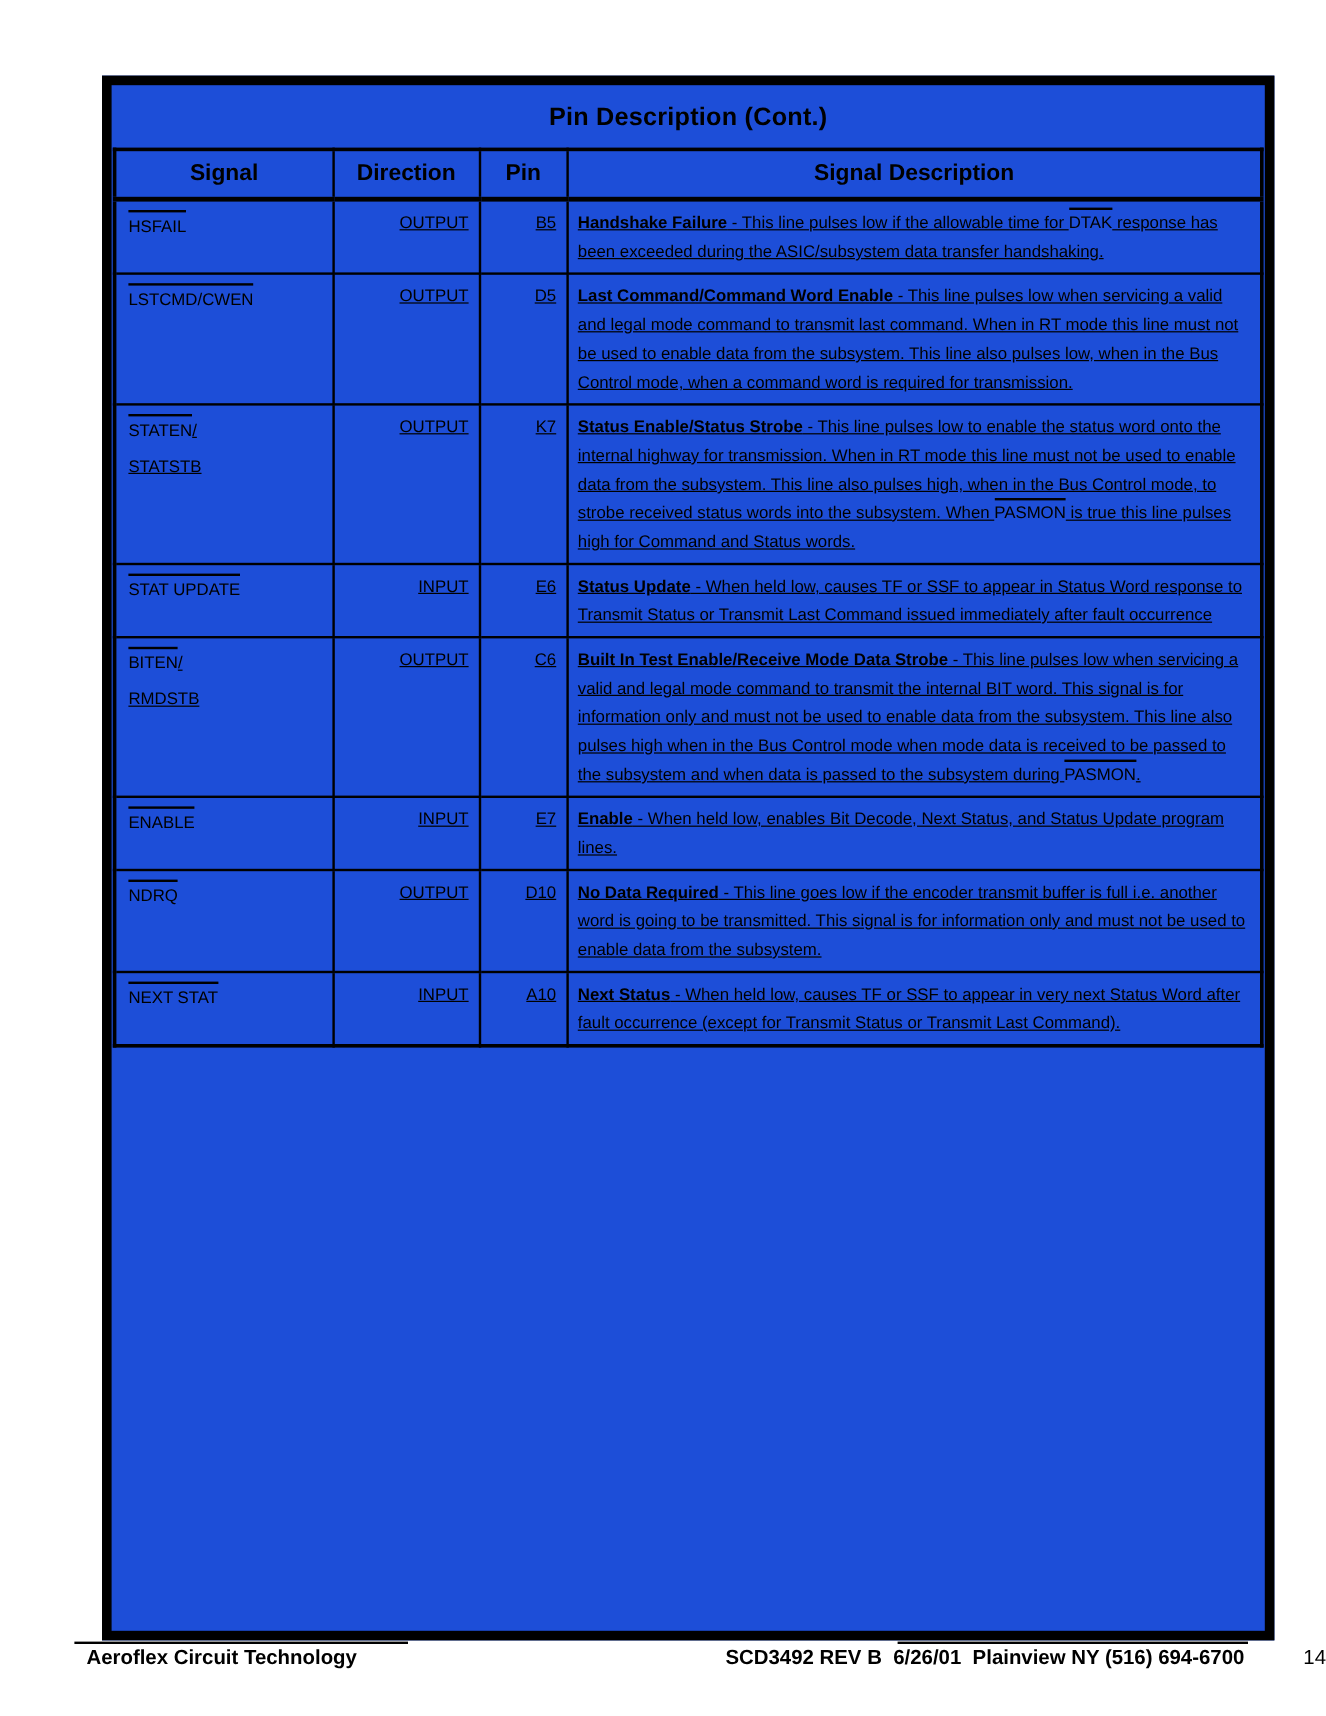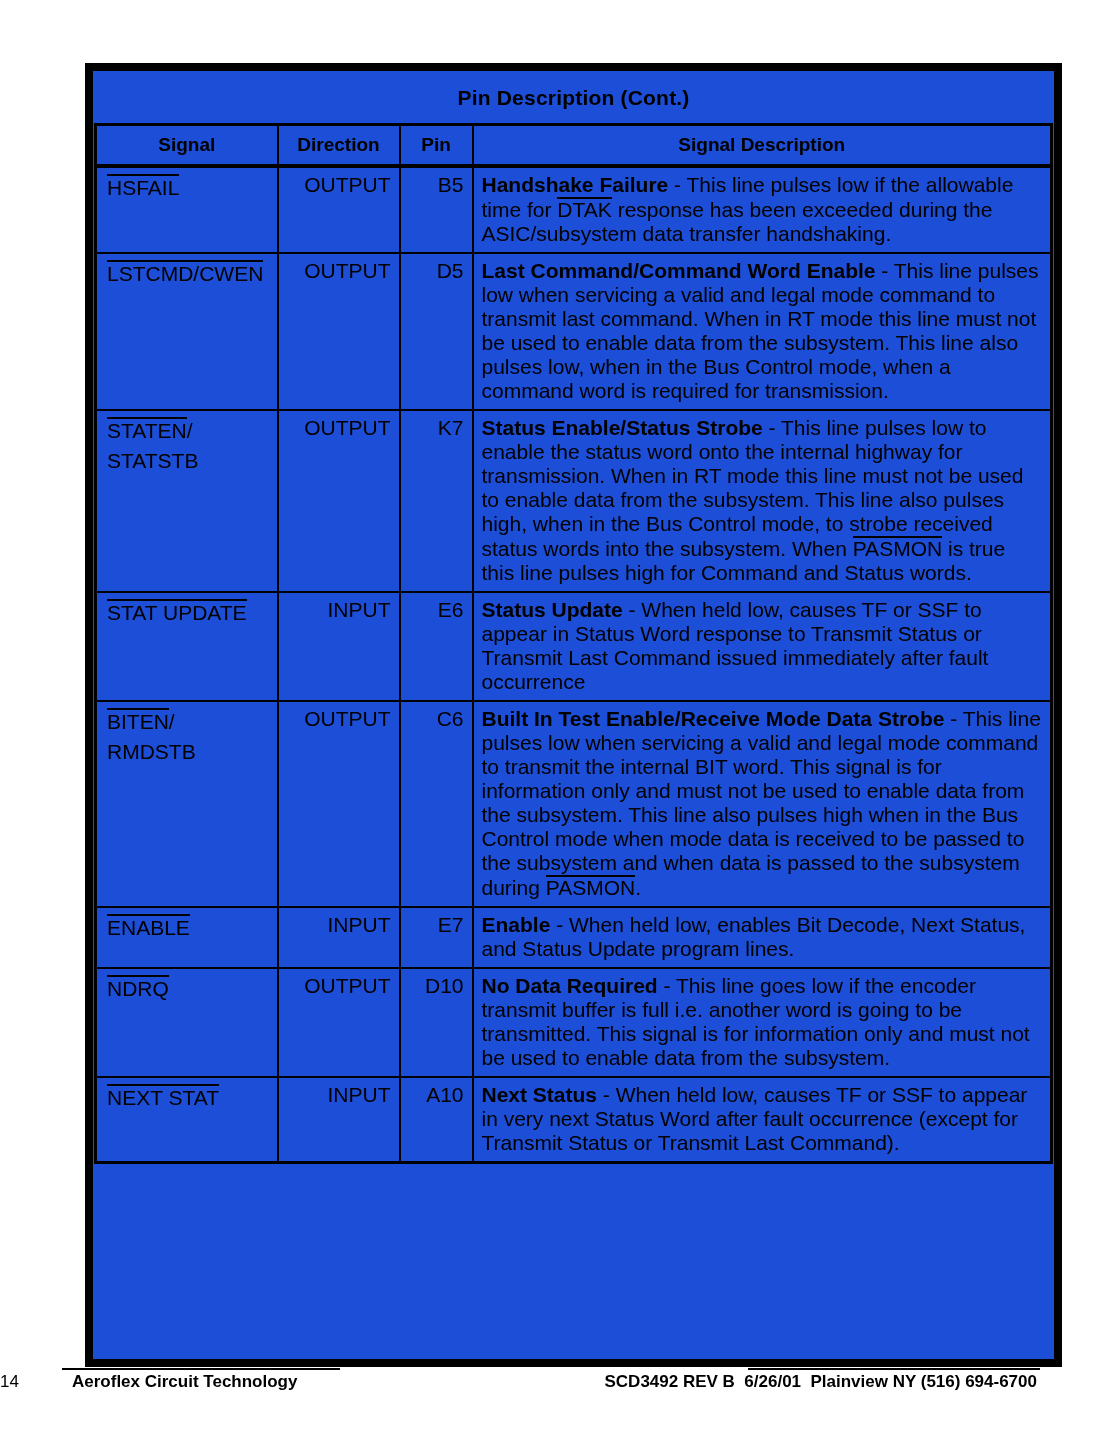--- a/index.html
+++ b/index.html
@@ -39,23 +39,24 @@
     border: 2px solid #000;
     border-bottom: 4px solid #000;
     font-size: 19px;
     font-weight: bold;
     padding: 8px 4px;
     text-align: center;
   }
   td {
     border: 2px solid #000;
     vertical-align: top;
-    font-size: 21px;
+    font-size: 14px;
     line-height: 24px;
     padding: 5px 8px 6px 7px;
+    text-decoration: underline;
   }
   td.sig  { padding-left: 10px; line-height: 30px; }
   td.dir, td.pin { text-align: right; }
   td.desc { padding-left: 8px; padding-right: 9px; }
   .ov {
     display: inline-block;
     border-top: 2px solid #000;
     padding-top: 1px;
     line-height: 19px;
   }
@@ -67,21 +68,21 @@
     background: #000;
   }
   .rule-left  { left: 62px;  top: 1368px; width: 278px; }
   .rule-right { left: 748px; top: 1368px; width: 292px; }
   .footer-text {
     position: absolute;
     top: 1372px;
     font-size: 17px;
   }
   .f-left  { left: 72px; font-weight: bold; }
-  .f-center{ left: 0; width: 1105px; text-align: left; }
+  .f-center{ left: 0; width: 1105px; text-align: right; }
   .f-right { right: 68px; font-weight: bold; white-space: pre; }
 </style>
 </head>
 <body>
 
 <div class="frame">
   <div class="doc-title">Pin Description (Cont.)</div>
   <table class="pin-table">
     <colgroup>
       <col class="c-signal">

